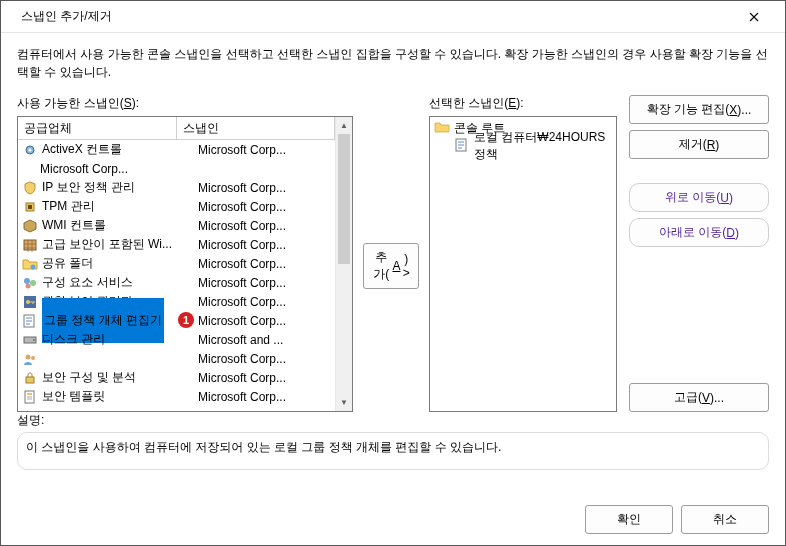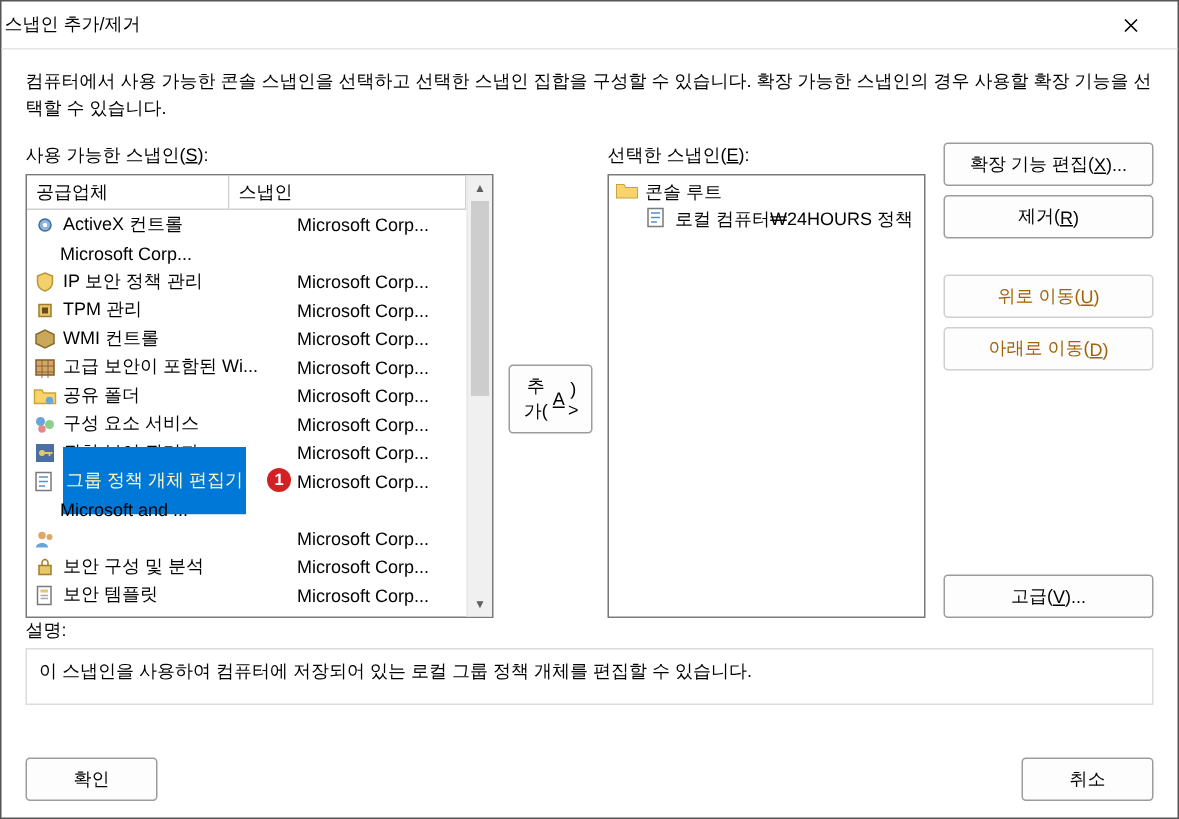--- a/index.html
+++ b/index.html
@@ -1,66 +1,66 @@
 <!DOCTYPE html>
 <html><head>
 <meta charset="utf-8">
 <style>
 * { box-sizing: border-box; margin: 0; padding: 0; }
 html, body { width: 786px; height: 546px; font-family: "Segoe UI", "Malgun Gothic", sans-serif; font-size: 12px; background: #fff; color: #000; overflow: hidden; }
 
 .window { width: 786px; height: 546px; border: 1px solid #555; background: #fff; display: flex; flex-direction: column; }
-.titlebar { height: 32px; display: flex; align-items: center; padding: 0 8px 0 2px; border-bottom: 1px solid #e5e5e5; }
+.titlebar { height: 32px; display: flex; align-items: center; padding: 0 8px 0 20px; border-bottom: 1px solid #e5e5e5; }
 .titlebar .ttl { font-size: 12px; flex: 1; }
 .titlebar .close { width: 46px; height: 30px; display: flex; align-items: center; justify-content: center; font-size: 14px; cursor: pointer; }
 
 .body { flex: 1; padding: 12px 16px; display: flex; flex-direction: column; }
 .desc-top { font-size: 12px; line-height: 1.5; margin-bottom: 14px; }
 
 .columns { display: flex; align-items: flex-start; }
-.col-left { width: 312px; }
+.col-left { width: 336px; }
 .col-mid { width: 76px; display: flex; justify-content: center; padding-top: 148px; }
 .col-right { flex: 1; display: flex; }
 .col-tree { flex: 1; }
 .col-btns { width: 140px; margin-left: 12px; display: flex; flex-direction: column; gap: 6px; }
 
 .lbl { font-size: 12px; margin-bottom: 4px; }
 
 .listbox { border: 1px solid #7a7a7a; background: #fff; height: 296px; display: flex; position: relative; }
 .list-inner { flex: 1; overflow: hidden; }
 .list-header { display: flex; height: 23px; }
 .list-header .hc { border-bottom: 1px solid #d0d0d0; border-right: 1px solid #d0d0d0; padding: 3px 6px; font-size: 12px; background: #fff; }
 .hc1 { width: 158px; }
 .hc2 { flex: 1; }
 .rows { }
 .row { display: flex; height: 19px; align-items: center; font-size: 12px; position: relative; }
 .row .c1 { width: 158px; padding-left: 4px; display: flex; align-items: center; gap: 4px; overflow: hidden; white-space: nowrap; }
 .row .c2 { flex: 1; padding-left: 6px; overflow: hidden; white-space: nowrap; text-overflow: ellipsis; margin-left: 16px; }
-.row.selected .c1txt { background: #0078d7; color: #fef9c3; padding: 14px 2px; }
+.row.selected .c1txt { background: #0078d7; color: #000000; padding: 14px 2px; }
 .row .ico { width: 16px; height: 16px; flex: none; }
 .badge { position: absolute; left: 160px; top: 1px; width: 16px; height: 16px; background: #d32023; border-radius: 50%; color: #fff; font-size: 11px; font-weight: bold; display: flex; align-items: center; justify-content: center; z-index: 5; }
 
 .scrollbar { width: 17px; background: #f0f0f0; display: flex; flex-direction: column; border-left: 1px solid #e8e8e8; }
 .sbtn { height: 17px; display: flex; align-items: center; justify-content: center; font-size: 8px; color: #606060; cursor: pointer; }
 .sthumb { margin: 0 2px; background: #cdcdcd; border-radius: 0; }
 
 .treebox { border: 1px solid #7a7a7a; background: #fff; height: 296px; padding: 2px; font-size: 12px; }
 .tree-row { display: flex; align-items: center; height: 18px; gap: 4px; padding-left: 2px; }
 .tree-row.child { padding-left: 22px; }
 
 .btn { border: 1px solid #9c9c9c; background: #fdfdfd; padding: 5px 6px; font-size: 12px; border-radius: 3px; cursor: pointer; text-align: center; min-height: 26px; display: flex; align-items: center; justify-content: center; }
-.btn.disabled { color: #a16207; border-color: #cfcfcf; cursor: default; }
+.btn.disabled { color: #4c1d95; border-color: #cfcfcf; cursor: default; border-radius: 10px; }
 .btn-add { width: 56px; }
 .spacer-grow { flex: 1; }
 
 .desc-sect { }
 .desc-sect .dl { font-size: 12px; margin-bottom: 3px; }
-.desc-box { border: 1px solid #dcdcdc; background: #fff; height: 38px; padding: 6px 8px; font-size: 12px; border-radius: 0; }
-
-.footer { height: 52px; border-top: 0; display: flex; align-items: center; justify-content: space-between; gap: 8px; padding: 0 16px; }
+.desc-box { border: 1px solid #dcdcdc; background: #fff; height: 38px; padding: 6px 8px; font-size: 12px; border-radius: 10px; }
+
+.footer { height: 52px; border-top: 0; display: flex; align-items: center; justify-content: flex-end; gap: 8px; padding: 0 16px; }
 .footer .btn { width: 88px; }
 
 .ul { text-decoration: underline; }
 
 
 .ico svg { width: 16px; height: 16px; }
 </style>
 </head>
 <body>
 
@@ -180,20 +180,27 @@
                     <span class="ico"><svg viewBox="0 0 16 16">
                         <rect x="2" y="2" width="10" height="12" fill="#fff" stroke="#7a7a7a"></rect>
                         <path d="M4 5h6M4 8h6M4 11h4" stroke="#5a8ecf"></path>
                       </svg></span>
                     <span class="c1txt">그룹 정책 개체 편집기</span>
                   </div>
                   <div class="c2">Microsoft Corp...</div>
                   <div class="badge">1</div>
                 </div>
                 <div class="row">
+                  <div class="c1">
+                    <span class="ico"><svg viewBox="0 0 16 16">
+                        <rect x="2" y="5" width="12" height="6" fill="#b8b8b8" stroke="#6a6a6a"></rect>
+                        <circle cx="12" cy="8" r="1" fill="#4a8a4a"></circle>
+                      </svg></span>
+                    <span class="c1txt">디스크 관리</span>
+                  </div>
                   <div class="c2">Microsoft and ...</div>
                 </div>
                 <div class="row">
                   <div class="c1">
                     <span class="ico"><svg viewBox="0 0 16 16">
                         <circle cx="6" cy="6" r="2.5" fill="#d9a86a"></circle>
                         <circle cx="11" cy="7" r="2" fill="#d9a86a"></circle>
                         <path d="M2 14c0-2 2-3 4-3s4 1 4 3" fill="#6aa5d9"></path>
                       </svg></span>
                   </div>

